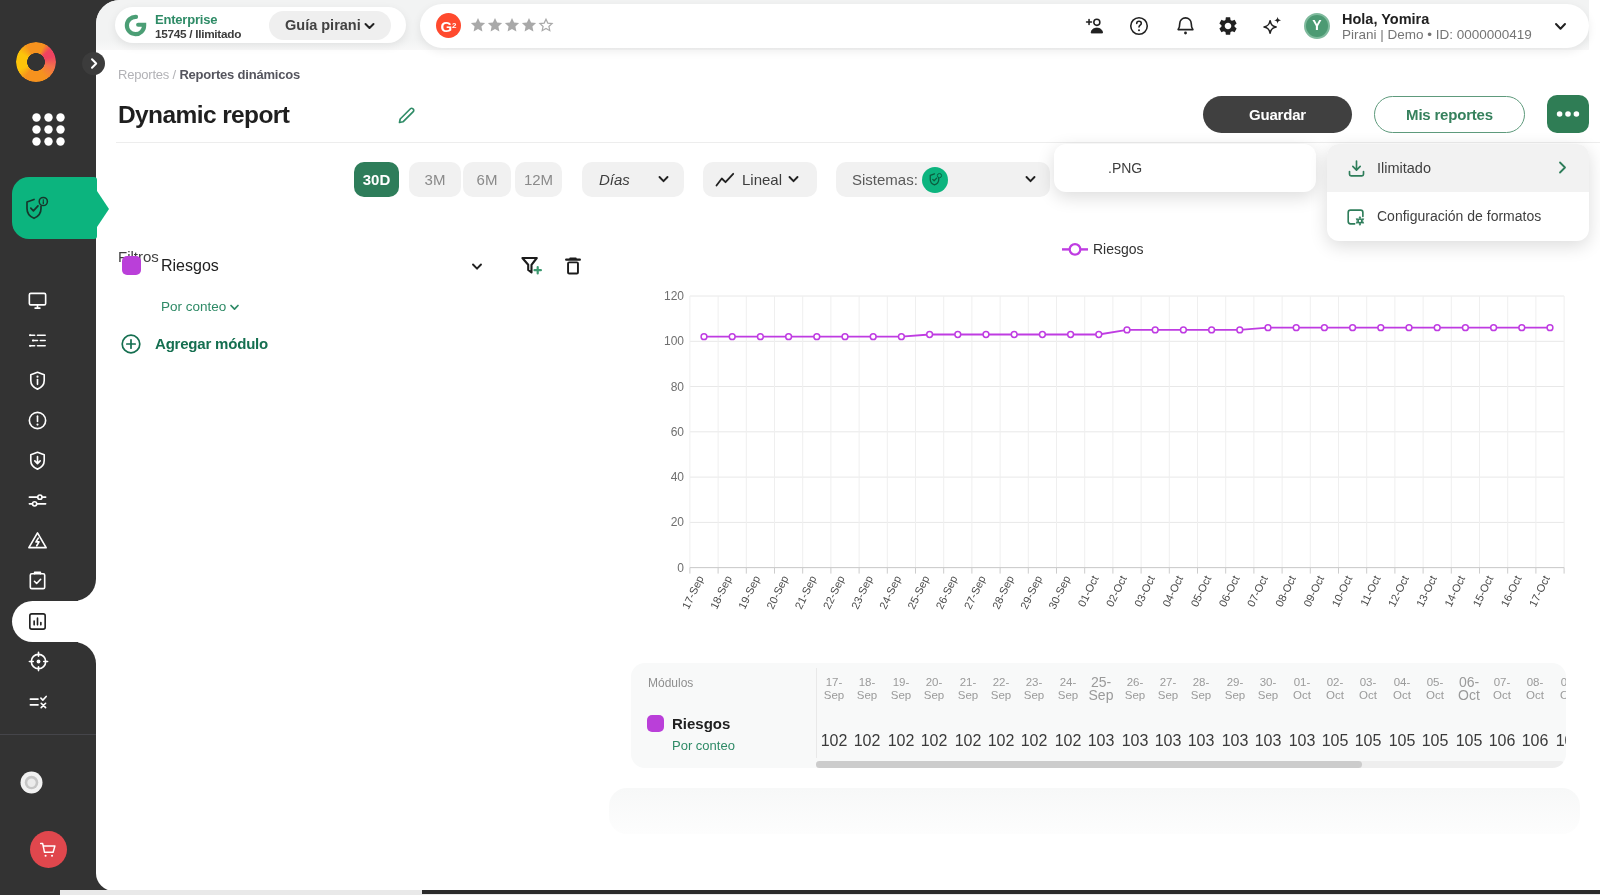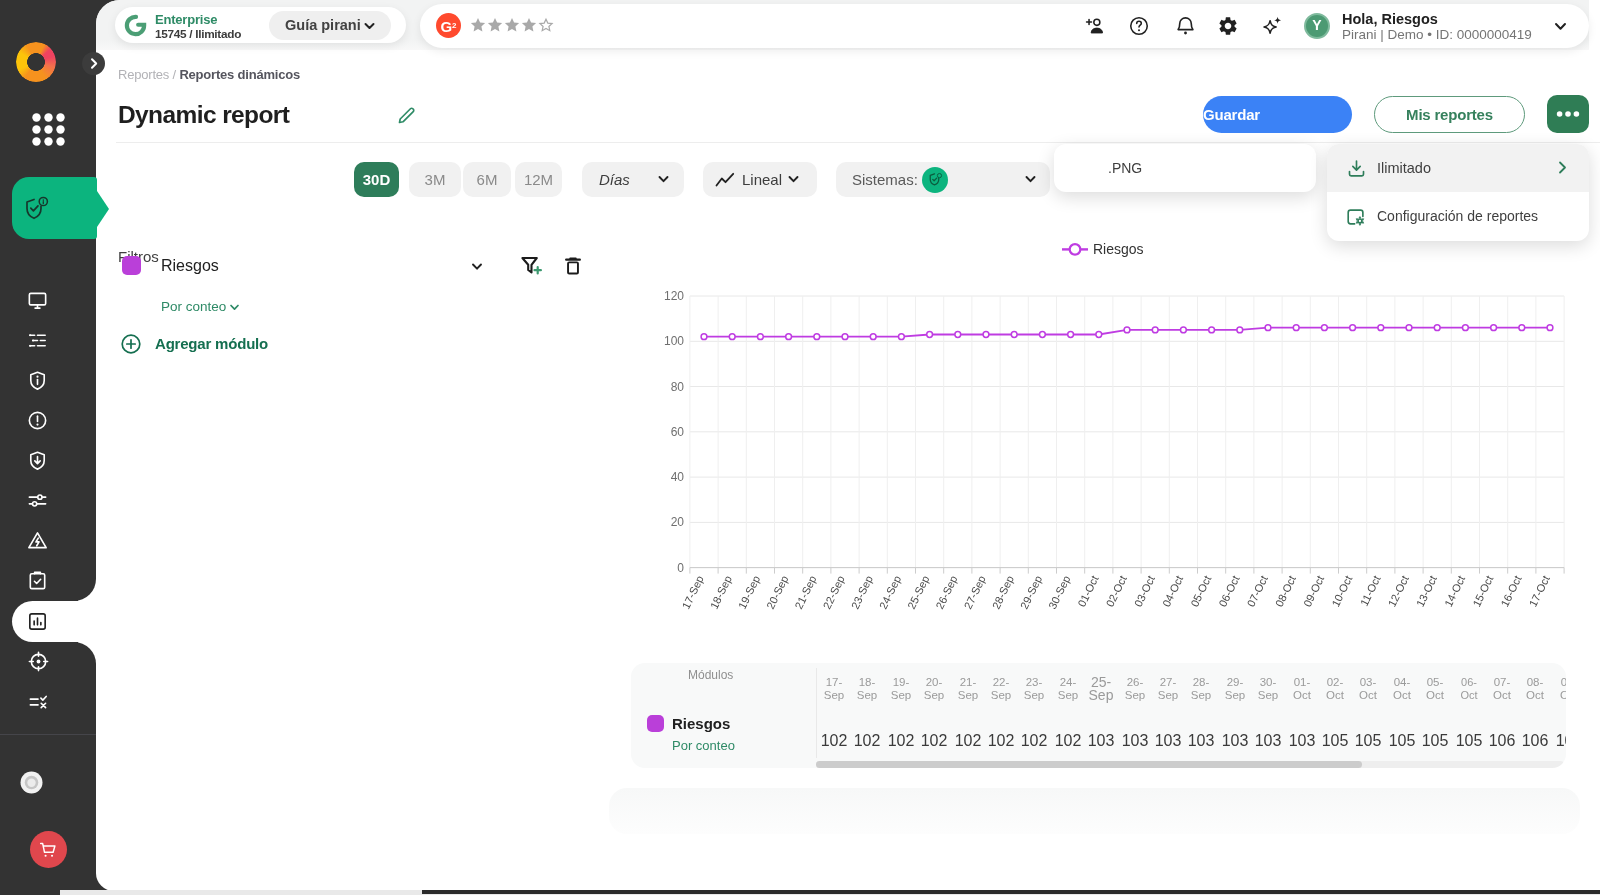--- a/index.html
+++ b/index.html
@@ -185,36 +185,36 @@
     <svg class="abs" style="left:1117px;top:15px;" width="22" height="22" viewBox="0 0 24 24">
       <path d="M19.14 12.94c.04-.3.06-.61.06-.94 0-.32-.02-.64-.07-.94l2.03-1.58c.18-.14.23-.41.12-.61l-1.92-3.32c-.12-.22-.37-.29-.59-.22l-2.39.96c-.5-.38-1.03-.7-1.62-.94l-.36-2.54c-.04-.24-.24-.41-.48-.41h-3.84c-.24 0-.43.17-.47.41l-.36 2.54c-.59.24-1.13.57-1.62.94l-2.39-.96c-.22-.08-.47 0-.59.22L2.74 8.87c-.12.21-.08.47.12.61l2.03 1.58c-.05.3-.09.63-.09.94s.02.64.07.94l-2.03 1.58c-.18.14-.23.41-.12.61l1.92 3.32c.12.22.37.29.59.22l2.39-.96c.5.38 1.03.7 1.62.94l.36 2.54c.05.24.24.41.48.41h3.84c.24 0 .44-.17.47-.41l.36-2.54c.59-.24 1.13-.56 1.62-.94l2.39.96c.22.08.47 0 .59-.22l1.92-3.32c.12-.22.07-.47-.12-.61l-2.01-1.58zM12 15.6c-1.98 0-3.6-1.62-3.6-3.6s1.62-3.6 3.6-3.6 3.6 1.62 3.6 3.6-1.62 3.6-3.6 3.6z" fill="#212121"></path>
     </svg>
     <svg class="abs" style="left:1161px;top:14px;" width="23" height="23" viewBox="0 0 24 24">
       <path d="M9.5 7 c.8 4.2 2.1 5.7 6.3 6.5 c-4.2 .8 -5.5 2.3 -6.3 6.5 c-.8 -4.2 -2.1 -5.7 -6.3 -6.5 c4.2 -.8 5.5 -2.3 6.3 -6.5 Z" class="ic" stroke-width="1.7"></path>
       <path d="M17.3 2.8 c.45 2.4 1.2 3.2 3.6 3.7 c-2.4 .45 -3.15 1.3 -3.6 3.7 c-.45 -2.4 -1.2 -3.25 -3.6 -3.7 c2.4 -.45 3.15 -1.3 3.6 -3.7 Z" fill="#212121" stroke="none"></path>
     </svg>
 
     <div class="abs" style="left:1204px;top:13px;width:26px;height:26px;border-radius:50%;background:#4c9a73;border:2px solid #7fba9d;"></div>
     <div class="abs" style="left:1204px;top:13px;width:26px;height:26px;font-size:14px;font-weight:bold;color:#fff;text-align:center;line-height:25px;">Y</div>
-    <div class="abs" style="left:1242px;top:11px;font-size:14.5px;font-weight:bold;color:#212121;">Hola, Riesgos</div>
+    <div class="abs" style="left:1242px;top:11px;font-size:14.5px;font-weight:bold;color:#212121;">Hola, Yomira</div>
     <div class="abs" style="left:1242px;top:27px;font-size:13.5px;color:#757575;">Pirani | Demo • ID: 0000000419</div>
     <svg class="abs" style="left:1452px;top:19px;" width="17" height="15" viewBox="0 0 17 15">
       <path d="M4 5 L8.5 9.8 L13 5" fill="none" stroke="#212121" stroke-width="2" stroke-linecap="round" stroke-linejoin="round"></path>
     </svg>
 
     <div class="abs" style="left:18px;top:66.5px;font-size:13px;letter-spacing:-0.2px;color:#b2b2b6;">Reportes&nbsp;/ <span style="color:#55555e;font-weight:600;">Reportes dinámicos</span></div>
 
     <div class="abs" style="left:18px;top:101px;font-size:24.5px;letter-spacing:-0.6px;font-weight:bold;color:#1f1f1f;">Dynamic report</div>
     <svg class="abs" style="left:296px;top:105px;" width="21" height="21" viewBox="0 0 24 24">
       <path d="M4 20 l.8 -4 L16.5 4.3 a 1.9 1.9 0 0 1 2.7 0 l.5 .5 a 1.9 1.9 0 0 1 0 2.7 L8 19.2 Z" fill="none" stroke="#2e8b66" stroke-width="1.9" stroke-linejoin="round"></path>
     </svg>
 
     <div class="abs" style="left:16px;top:142px;width:1484px;height:1px;background:#ededed;"></div>
 
-    <div class="abs" style="left:1103px;top:96px;width:149px;height:37px;background:#3b82f6;border-radius:19px;line-height:37px;font-size:15px;letter-spacing:-0.2px;font-weight:bold;color:#fff;">Guardar</div>
+    <div class="abs" style="left:1103px;top:96px;width:149px;height:37px;background:#404040;border-radius:19px;text-align:center;line-height:37px;font-size:15px;letter-spacing:-0.2px;font-weight:bold;color:#fff;">Guardar</div>
     <div class="abs" style="left:1274px;top:96px;width:151px;height:37px;background:#fff;border:1px solid #5e9a7c;border-radius:19px;text-align:center;line-height:35px;font-size:15px;letter-spacing:-0.2px;font-weight:bold;color:#36815d;">Mis reportes</div>
     <div class="abs" style="left:1447px;top:95px;width:42px;height:38px;background:#2f7d55;border-radius:10px;"></div>
     <svg class="abs" style="left:1456px;top:110px;" width="24" height="8" viewBox="0 0 24 8">
       <circle cx="3.6" cy="4" r="2.8" fill="#fff"></circle>
         <circle cx="12" cy="4" r="2.8" fill="#fff"></circle>
         <circle cx="20.4" cy="4" r="2.8" fill="#fff"></circle>
     </svg>
 
     <div class="fpill" style="left:254px;width:45px;background:#2e7d5a;color:#fff;font-weight:bold;justify-content:center;">30D</div>
     <div class="fpill" style="left:309px;width:52px;color:#8a8a8a;justify-content:center;">3M</div>
@@ -416,21 +416,21 @@
     <text transform="translate(835.4,342.0) rotate(-64)" text-anchor="end" font-size="11" fill="#4a4a4a">14-Oct</text>
     <text transform="translate(863.6,342.0) rotate(-64)" text-anchor="end" font-size="11" fill="#4a4a4a">15-Oct</text>
     <text transform="translate(891.8,342.0) rotate(-64)" text-anchor="end" font-size="11" fill="#4a4a4a">16-Oct</text>
     <text transform="translate(920.0,342.0) rotate(-64)" text-anchor="end" font-size="11" fill="#4a4a4a">17-Oct</text>
     <line x1="432.0" y1="13.4" x2="458.0" y2="13.4" stroke="#bf3ce2" stroke-width="2.4"></line>
     <circle cx="445.0" cy="13.4" r="5.3" fill="#fff" stroke="#bf3ce2" stroke-width="2.2"></circle>
     <text x="463.0" y="18.4" font-size="14" fill="#333">Riesgos</text>
     </svg>
 
     <div class="abs" style="left:531px;top:663px;width:935px;height:105px;overflow:hidden;background:#f8f9f9;border-radius:14px;">
-      <div class="abs" style="left:17px;top:5px;font-size:12px;color:#8f8f8f;margin-left:40px;">Módulos</div>
+      <div class="abs" style="left:17px;top:13px;font-size:12px;color:#8f8f8f;">Módulos</div>
       <div class="abs" style="left:16px;top:52px;width:17px;height:17px;border-radius:5px;background:#ba3fd9;"></div>
       <div class="abs" style="left:41px;top:52px;font-size:15px;font-weight:bold;color:#212121;">Riesgos</div>
       <div class="abs" style="left:41px;top:75px;font-size:13px;color:#2e8a66;">Por conteo</div>
       <div class="abs" style="left:185px;top:5px;width:1px;height:90px;background:#e9e9e9;"></div>
       <div class="abs" style="left:187px;top:13px;width:32px;text-align:center;font-size:11.5px;line-height:13px;color:#9a9a9a;">17-<br>Sep</div>
       <div class="abs" style="left:185px;top:69px;width:36px;text-align:center;font-size:16px;font-weight:500;color:#3b3b3b;">102</div>
       <div class="abs" style="left:220px;top:13px;width:32px;text-align:center;font-size:11.5px;line-height:13px;color:#9a9a9a;">18-<br>Sep</div>
       <div class="abs" style="left:218px;top:69px;width:36px;text-align:center;font-size:16px;font-weight:500;color:#3b3b3b;">102</div>
       <div class="abs" style="left:254px;top:13px;width:32px;text-align:center;font-size:11.5px;line-height:13px;color:#9a9a9a;">19-<br>Sep</div>
       <div class="abs" style="left:252px;top:69px;width:36px;text-align:center;font-size:16px;font-weight:500;color:#3b3b3b;">102</div>
@@ -459,21 +459,21 @@
       <div class="abs" style="left:655px;top:13px;width:32px;text-align:center;font-size:11.5px;line-height:13px;color:#9a9a9a;">01-<br>Oct</div>
       <div class="abs" style="left:653px;top:69px;width:36px;text-align:center;font-size:16px;font-weight:500;color:#3b3b3b;">103</div>
       <div class="abs" style="left:688px;top:13px;width:32px;text-align:center;font-size:11.5px;line-height:13px;color:#9a9a9a;">02-<br>Oct</div>
       <div class="abs" style="left:686px;top:69px;width:36px;text-align:center;font-size:16px;font-weight:500;color:#3b3b3b;">105</div>
       <div class="abs" style="left:721px;top:13px;width:32px;text-align:center;font-size:11.5px;line-height:13px;color:#9a9a9a;">03-<br>Oct</div>
       <div class="abs" style="left:719px;top:69px;width:36px;text-align:center;font-size:16px;font-weight:500;color:#3b3b3b;">105</div>
       <div class="abs" style="left:755px;top:13px;width:32px;text-align:center;font-size:11.5px;line-height:13px;color:#9a9a9a;">04-<br>Oct</div>
       <div class="abs" style="left:753px;top:69px;width:36px;text-align:center;font-size:16px;font-weight:500;color:#3b3b3b;">105</div>
       <div class="abs" style="left:788px;top:13px;width:32px;text-align:center;font-size:11.5px;line-height:13px;color:#9a9a9a;">05-<br>Oct</div>
       <div class="abs" style="left:786px;top:69px;width:36px;text-align:center;font-size:16px;font-weight:500;color:#3b3b3b;">105</div>
-      <div class="abs" style="left:822px;top:13px;width:32px;text-align:center;font-size:11px;line-height:13px;color:#9a9a9a;">06-<br>Oct</div>
+      <div class="abs" style="left:822px;top:13px;width:32px;text-align:center;font-size:14px;line-height:13px;color:#9a9a9a;">06-<br>Oct</div>
       <div class="abs" style="left:820px;top:69px;width:36px;text-align:center;font-size:16px;font-weight:500;color:#3b3b3b;">105</div>
       <div class="abs" style="left:855px;top:13px;width:32px;text-align:center;font-size:11.5px;line-height:13px;color:#9a9a9a;">07-<br>Oct</div>
       <div class="abs" style="left:853px;top:69px;width:36px;text-align:center;font-size:16px;font-weight:500;color:#3b3b3b;">106</div>
       <div class="abs" style="left:888px;top:13px;width:32px;text-align:center;font-size:11.5px;line-height:13px;color:#9a9a9a;">08-<br>Oct</div>
       <div class="abs" style="left:886px;top:69px;width:36px;text-align:center;font-size:16px;font-weight:500;color:#3b3b3b;">106</div>
       <div class="abs" style="left:922px;top:13px;width:32px;text-align:center;font-size:11.5px;line-height:13px;color:#9a9a9a;">09-<br>Oct</div>
       <div class="abs" style="left:920px;top:69px;width:36px;text-align:center;font-size:16px;font-weight:500;color:#3b3b3b;">106</div>
       <div class="abs" style="left:185px;top:98px;width:748px;height:6.5px;background:#eeeeee;border-radius:4px;"></div>
       <div class="abs" style="left:185px;top:98px;width:546px;height:6.5px;background:#cccccc;border-radius:4px;"></div>
     </div>
@@ -490,19 +490,19 @@
       </svg>
       <div style="position:absolute;left:50px;top:16px;font-size:14.5px;color:#3f3f3f;">Ilimitado</div>
       <svg style="position:absolute;left:228px;top:16px;" width="15" height="15" viewBox="0 0 15 15">
         <path d="M5 2.5 L10 7.5 L5 12.5" fill="none" stroke="#2e7d5a" stroke-width="1.8" stroke-linecap="round" stroke-linejoin="round"></path>
       </svg>
       <svg style="position:absolute;left:18px;top:62px;" width="22" height="22" viewBox="0 0 24 24">
         <path d="M10.5 19.5 H6 a2.5 2.5 0 0 1 -2.5 -2.5 V7 A2.5 2.5 0 0 1 6 4.5 h11 A2.5 2.5 0 0 1 19.5 7 v4.5" fill="none" stroke="#2e7d5a" stroke-width="1.8" stroke-linecap="round"></path>
         <circle cx="16.3" cy="16.3" r="2" fill="none" stroke="#2e7d5a" stroke-width="1.5"></circle>
         <path d="M16.3 11.4 l1.2 2 h-2.4 Z M16.3 21.2 l1.2 -2 h-2.4 Z M12.1 13.9 l2.3 .1 -1.2 2 Z M20.5 13.9 l-2.3 .1 1.2 2 Z M12.1 18.7 l2.3 -.1 -1.2 -2 Z M20.5 18.7 l-2.3 -.1 1.2 -2 Z" fill="#2e7d5a" stroke="#2e7d5a" stroke-width="0.7" stroke-linejoin="round"></path>
       </svg>
-      <div style="position:absolute;left:50px;top:64px;font-size:14px;color:#3f3f3f;">Configuración de reportes</div>
+      <div style="position:absolute;left:50px;top:64px;font-size:14px;color:#3f3f3f;">Configuración de formatos</div>
     </div>
     </div>
   </div>
 
   <div class="abs" style="left:60px;top:890px;width:1540px;height:5px;background:#e9e9e9;"></div>
   <div class="abs" style="left:422px;top:890px;width:1178px;height:4px;background:#2b2b2b;"></div>
 
 </body></html>

